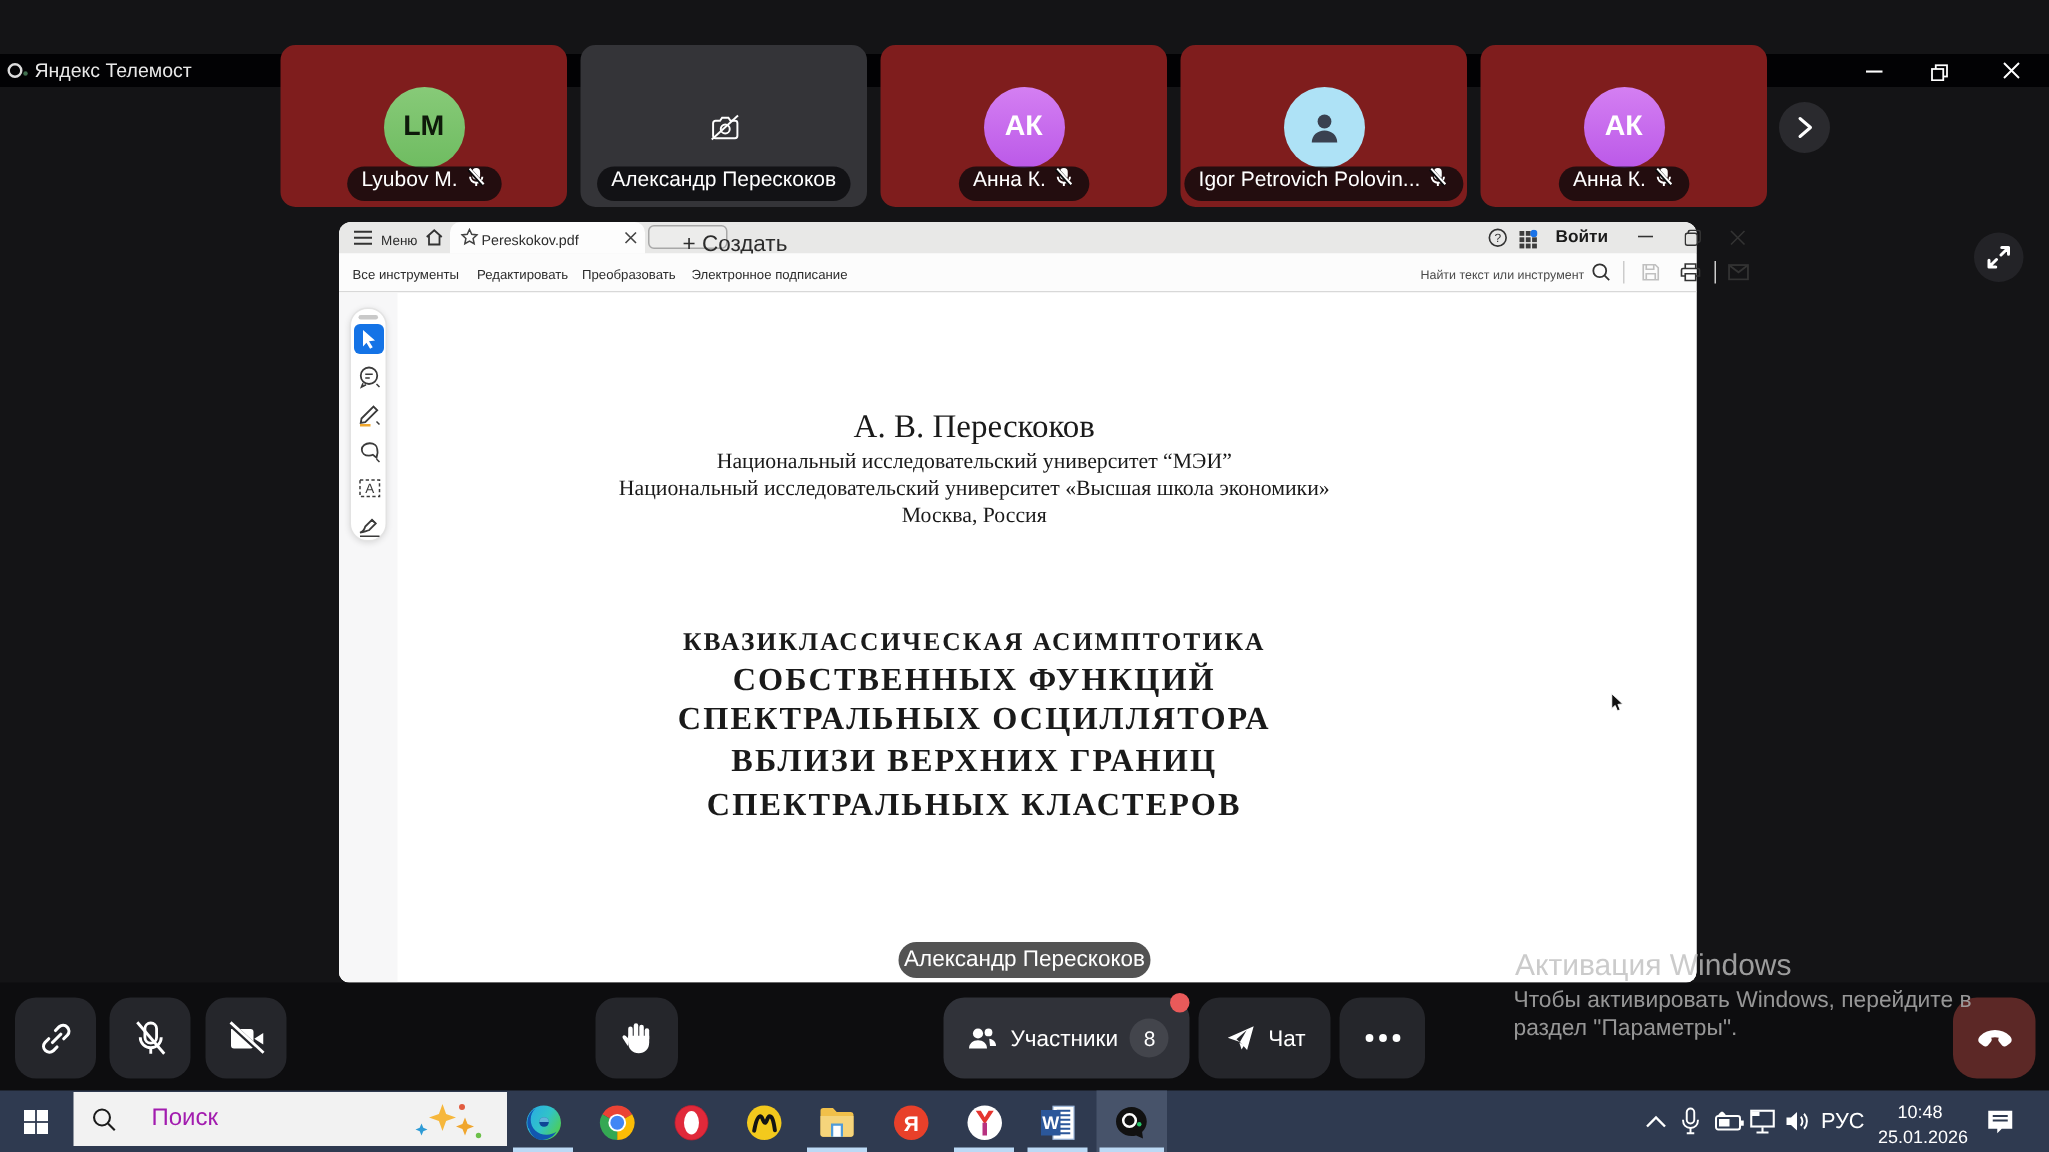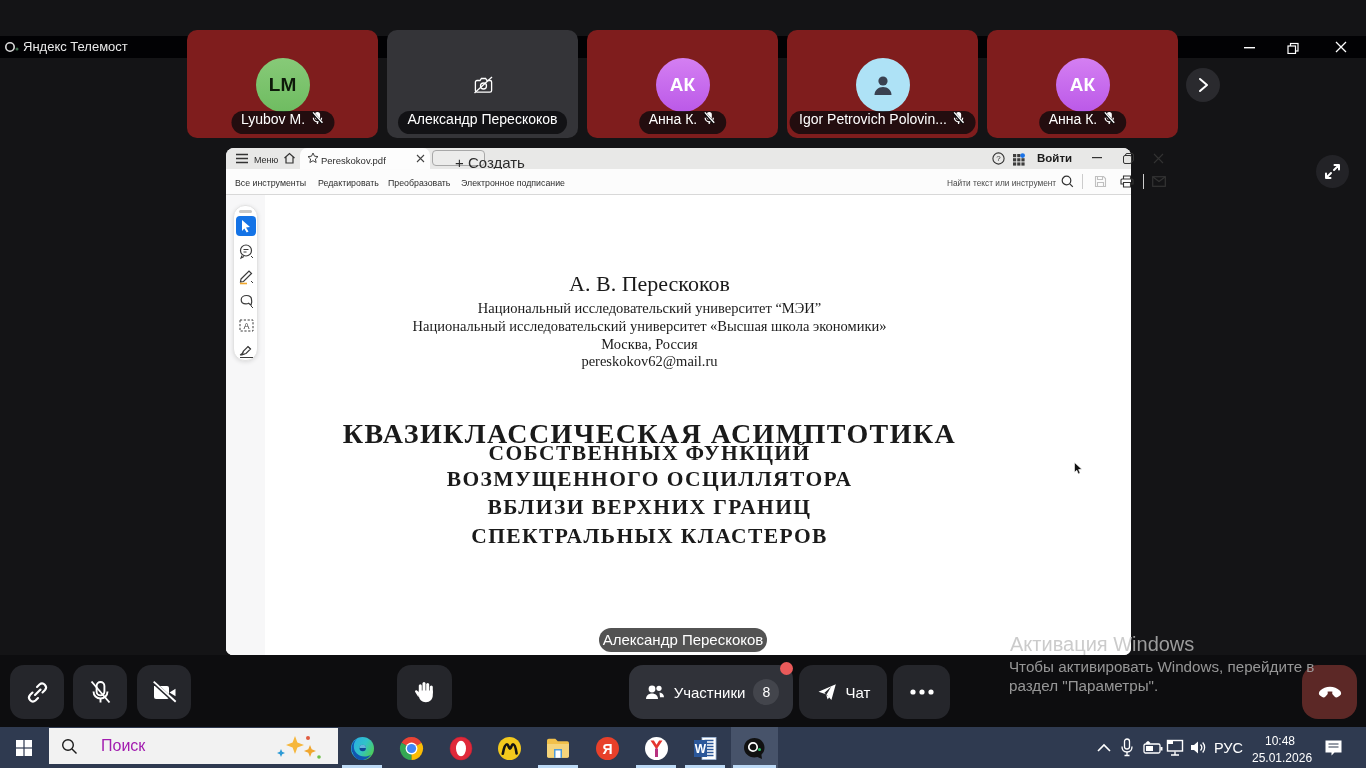--- a/index.html
+++ b/index.html
@@ -207,24 +207,23 @@
           <path d="M1 1l6 4.5L13 1" fill="none" stroke="#333" stroke-width="1.2"></path>
         </svg>
     </div>
     <div id="docarea">
       <div class="abs" style="left:0;top:0;width:39px;height:460px;background:#f7f7f8;"></div>
 
       <div class="docline" style="top:76px;font-size:22px;">А. В. Перескоков</div>
       <div class="docline" style="top:105px;font-size:14.5px;">Национальный исследовательский университет “МЭИ”</div>
       <div class="docline" style="top:123px;font-size:14.5px;">Национальный исследовательский университет «Высшая школа экономики»</div>
       <div class="docline" style="top:141px;font-size:14.5px;">Москва, Россия</div>
-      <div class="docline" style="top:158px;font-size:14.5px;">pereskokov62@mail.ru</div>
-      <div class="docline" style="top:223px;font-size:28px;font-weight:bold;letter-spacing:1.4px">КВАЗИКЛАССИЧЕСКАЯ АСИМПТОТИКА</div>
+      <div class="docline" style="top:223px;font-size:17px;font-weight:bold;letter-spacing:1.4px">КВАЗИКЛАССИЧЕСКАЯ АСИМПТОТИКА</div>
       <div class="docline" style="top:246px;font-size:21.5px;font-weight:bold;letter-spacing:1.4px">СОБСТВЕННЫХ ФУНКЦИЙ</div>
-      <div class="docline" style="top:272px;font-size:21.5px;font-weight:bold;letter-spacing:1.4px">ВОЗМУЩЕННОГО ОСЦИЛЛЯТОРА</div>
+      <div class="docline" style="top:272px;font-size:21.5px;font-weight:bold;letter-spacing:1.4px">СПЕКТРАЛЬНЫХ ОСЦИЛЛЯТОРА</div>
       <div class="docline" style="top:300px;font-size:21.5px;font-weight:bold;letter-spacing:1.4px">ВБЛИЗИ ВЕРХНИХ ГРАНИЦ</div>
       <div class="docline" style="top:329px;font-size:21.5px;font-weight:bold;letter-spacing:1.4px">СПЕКТРАЛЬНЫХ КЛАСТЕРОВ</div>
 
       <div id="toolpanel">
         <div class="abs" style="left:5px;top:4px;width:13px;height:3px;border-radius:2px;background:#c9c9c9"></div>
         <div class="abs" style="left:1.5px;top:10px;width:20px;height:20px;border-radius:4px;background:#1473e6">
           <svg class="abs" style="left:4px;top:3px" width="12" height="14" viewBox="0 0 12 14">
               <path d="M2 1l8 7-4 .5 2.5 4-1.8 1-2.4-4L2 12z" fill="#fff"></path>
             </svg>
         </div>

